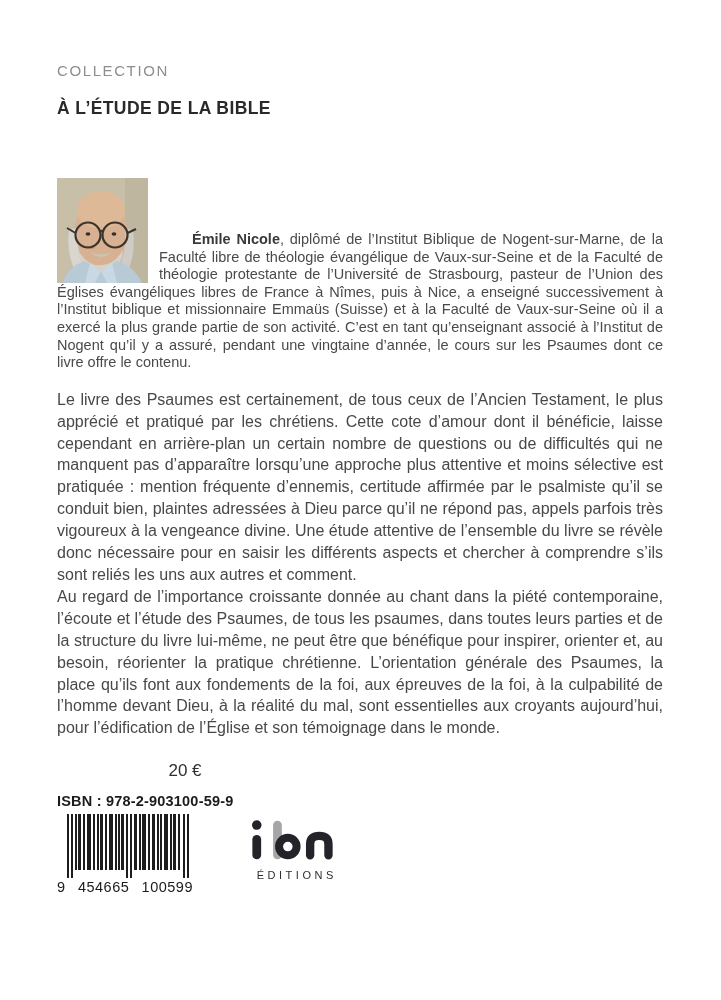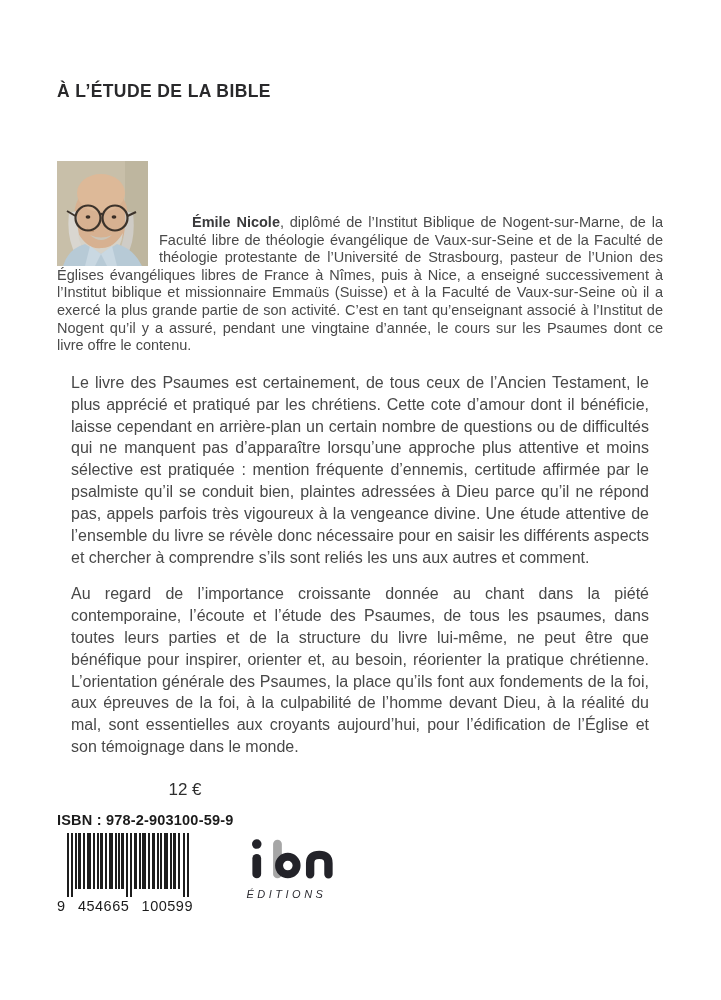--- a/index.html
+++ b/index.html
@@ -14,42 +14,43 @@
   .collection-title{margin:19px 0 0 0;font-size:17.5px;font-weight:bold;letter-spacing:0.4px;color:#29292b;}
   
   .author-bio{margin-top:59px;overflow:hidden;text-align:justify;
     font-size:14.5px;line-height:17.6px;color:#4a4a4a;}
   .author-photo{float:left;width:91px;height:105px;margin-right:11px;overflow:hidden;}
   .bio-spacer{float:right;width:calc(100% - 103px);height:53px;}
   .author-bio p{margin:0;}
   .author-name{font-weight:bold;color:#3a3a3c;margin-left:33px;}
   
   .description{margin-top:17px;font-size:16px;line-height:21.9px;text-align:justify;color:#484848;}
-  .description p{margin:14px;}
+  .description p{margin:0;}
   
   .price{margin-top:22px;margin-left:100px;width:56px;text-align:center;font-size:17px;color:#2e2e2e;}
   
   .isbn-label{margin-top:12px;font-size:14.5px;font-weight:bold;color:#1b1b1b;letter-spacing:0.2px;}
   .bottom-row{display:flex;align-items:flex-start;margin-top:5px;}
   .barcode{width:136px;}
   .barcode svg{display:block;margin-left:10px;}
   .barcode-digits{display:flex;justify-content:space-between;width:136px;margin-top:1px;
     font-size:14.5px;color:#1b1b1b;letter-spacing:0.5px;}
   
-  .publisher{margin-left:50px;width:104px;text-align:left;padding-top:2px;font-style:italic;}
+  .publisher{margin-left:50px;width:104px;text-align:center;padding-top:2px;}
   .publisher-logo svg{display:block;margin:0 auto;}
   .publisher-name{margin-top:3px;font-size:11px;letter-spacing:3.5px;padding-left:3.5px;color:#2d2d33;}
 </style>
 </head>
 <body>
 
 <div class="page">
   <div class="content">
 
     <div class="header">
+      <div class="collection-label">COLLECTION</div>
       <h1 class="collection-title">À L’ÉTUDE DE LA BIBLE</h1>
     </div>
 
     <div class="author-bio">
       <div class="author-photo">
         <svg width="91" height="105" viewBox="0 0 91 105" xmlns="http://www.w3.org/2000/svg">
           <rect x="0" y="0" width="91" height="105" fill="#c8bfa9"></rect>
           <rect x="68" y="0" width="23" height="105" fill="#b7ae97" opacity="0.55"></rect>
           <ellipse cx="44" cy="56" rx="27" ry="34" fill="#d7b191"></ellipse>
           <ellipse cx="44" cy="32" rx="24" ry="19" fill="#ddb998"></ellipse>
@@ -73,21 +74,21 @@
       </div>
       <div class="bio-spacer"></div>
       <p><span class="author-name">Émile Nicole</span><span>, diplômé de l’Institut Biblique de Nogent-sur-Marne, de la Faculté libre de théologie évangélique de Vaux-sur-Seine et de la Faculté de théologie protestante de l’Université de Strasbourg, pasteur de l’Union des Églises évangéliques libres de France à Nîmes, puis à Nice, a enseigné successivement à l’Institut biblique et missionnaire Emmaüs (Suisse) et à la Faculté de Vaux-sur-Seine où il a exercé la plus grande partie de son activité. C’est en tant qu’enseignant associé à l’Institut de Nogent qu’il y a assuré, pendant une vingtaine d’année, le cours sur les Psaumes dont ce livre offre le contenu.</span></p>
     </div>
 
     <div class="description">
       <p>Le livre des Psaumes est certainement, de tous ceux de l’Ancien Testament, le plus apprécié et pratiqué par les chrétiens. Cette cote d’amour dont il bénéficie, laisse cependant en arrière-plan un certain nombre de questions ou de difficultés qui ne manquent pas d’apparaître lorsqu’une approche plus attentive et moins sélective est pratiquée : mention fréquente d’ennemis, certitude affirmée par le psalmiste qu’il se conduit bien, plaintes adressées à Dieu parce qu’il ne répond pas, appels parfois très vigoureux à la vengeance divine. Une étude attentive de l’ensemble du livre se révèle donc nécessaire pour en saisir les différents aspects et chercher à comprendre s’ils sont reliés les uns aux autres et comment.</p>
       <p>Au regard de l’importance croissante donnée au chant dans la piété contemporaine, l’écoute et l’étude des Psaumes, de tous les psaumes, dans toutes leurs parties et de la structure du livre lui-même, ne peut être que bénéfique pour inspirer, orienter et, au besoin, réorienter la pratique chrétienne. L’orientation générale des Psaumes, la place qu’ils font aux fondements de la foi, aux épreuves de la foi, à la culpabilité de l’homme devant Dieu, à la réalité du mal, sont essentielles aux croyants aujourd’hui, pour l’édification de l’Église et son témoignage dans le monde.</p>
     </div>
 
-    <div class="price">12 €</div>
+    <div class="price">20 €</div>
 
     <div class="isbn-label">ISBN : 978-2-903100-59-9</div>
 
     <div class="bottom-row">
 
       <div class="barcode">
         <svg width="124" height="64" viewBox="0 0 124 64" xmlns="http://www.w3.org/2000/svg">
           <g fill="#1d1d1d">
             <rect x="0" y="0" width="2" height="64"></rect>
               <rect x="4" y="0" width="2" height="64"></rect>

